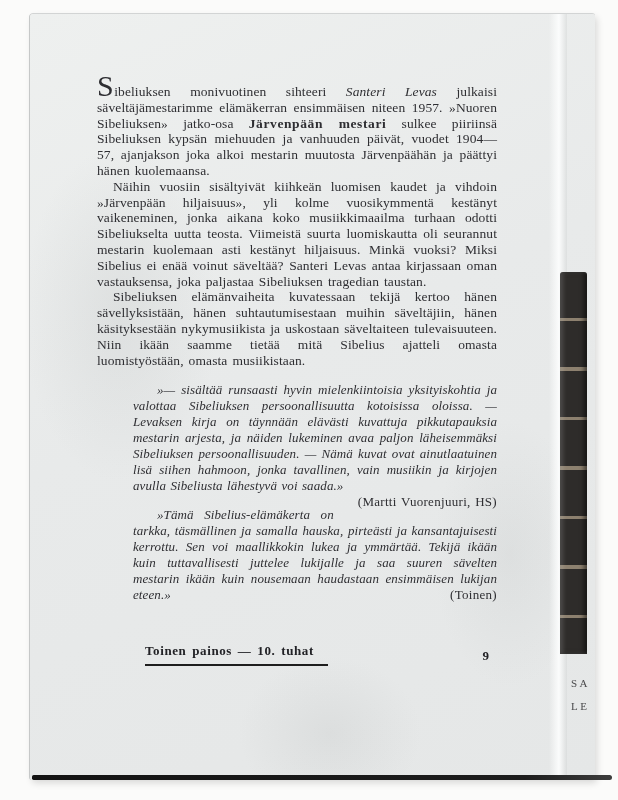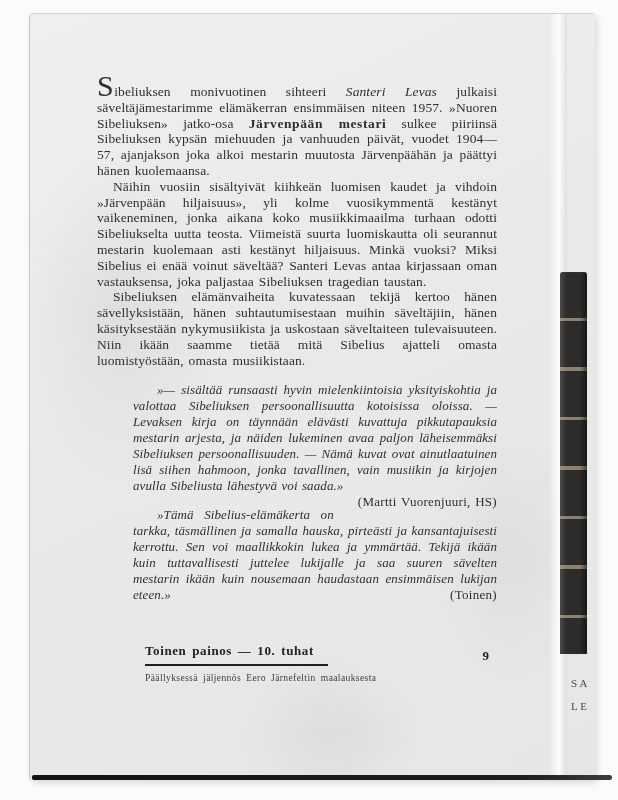--- a/index.html
+++ b/index.html
@@ -105,21 +105,20 @@
     <div class="quote second">
       <p><span>»Tämä Sibelius-elämäkerta on tarkka, täsmällinen ja samalla hauska, pirteästi ja kansantajuisesti kerrottu. Sen voi maallikkokin lukea ja ymmärtää. Tekijä ikään kuin tuttavallisesti juttelee lukijalle ja saa suuren sävelten mestarin ikään kuin nousemaan haudastaan ensimmäisen lukijan eteen.»</span> <span class="attr">(Toinen)</span></p>
     </div>
   </div>
 
   <div class="edition-row">
     <span class="edition">Toinen painos — 10. tuhat</span>
     <span class="page-num">9</span>
   </div>
 
-  <div class="credit">Päällyksessä jäljennös Eero Järnefeltin maalauksesta</div>
 
   <div class="fold-highlight"></div>
 
   <div class="spine-strip"></div>
 
   <div class="spine-foot">
     <div>SA</div>
     <div class="line2">LE</div>
   </div>
 

